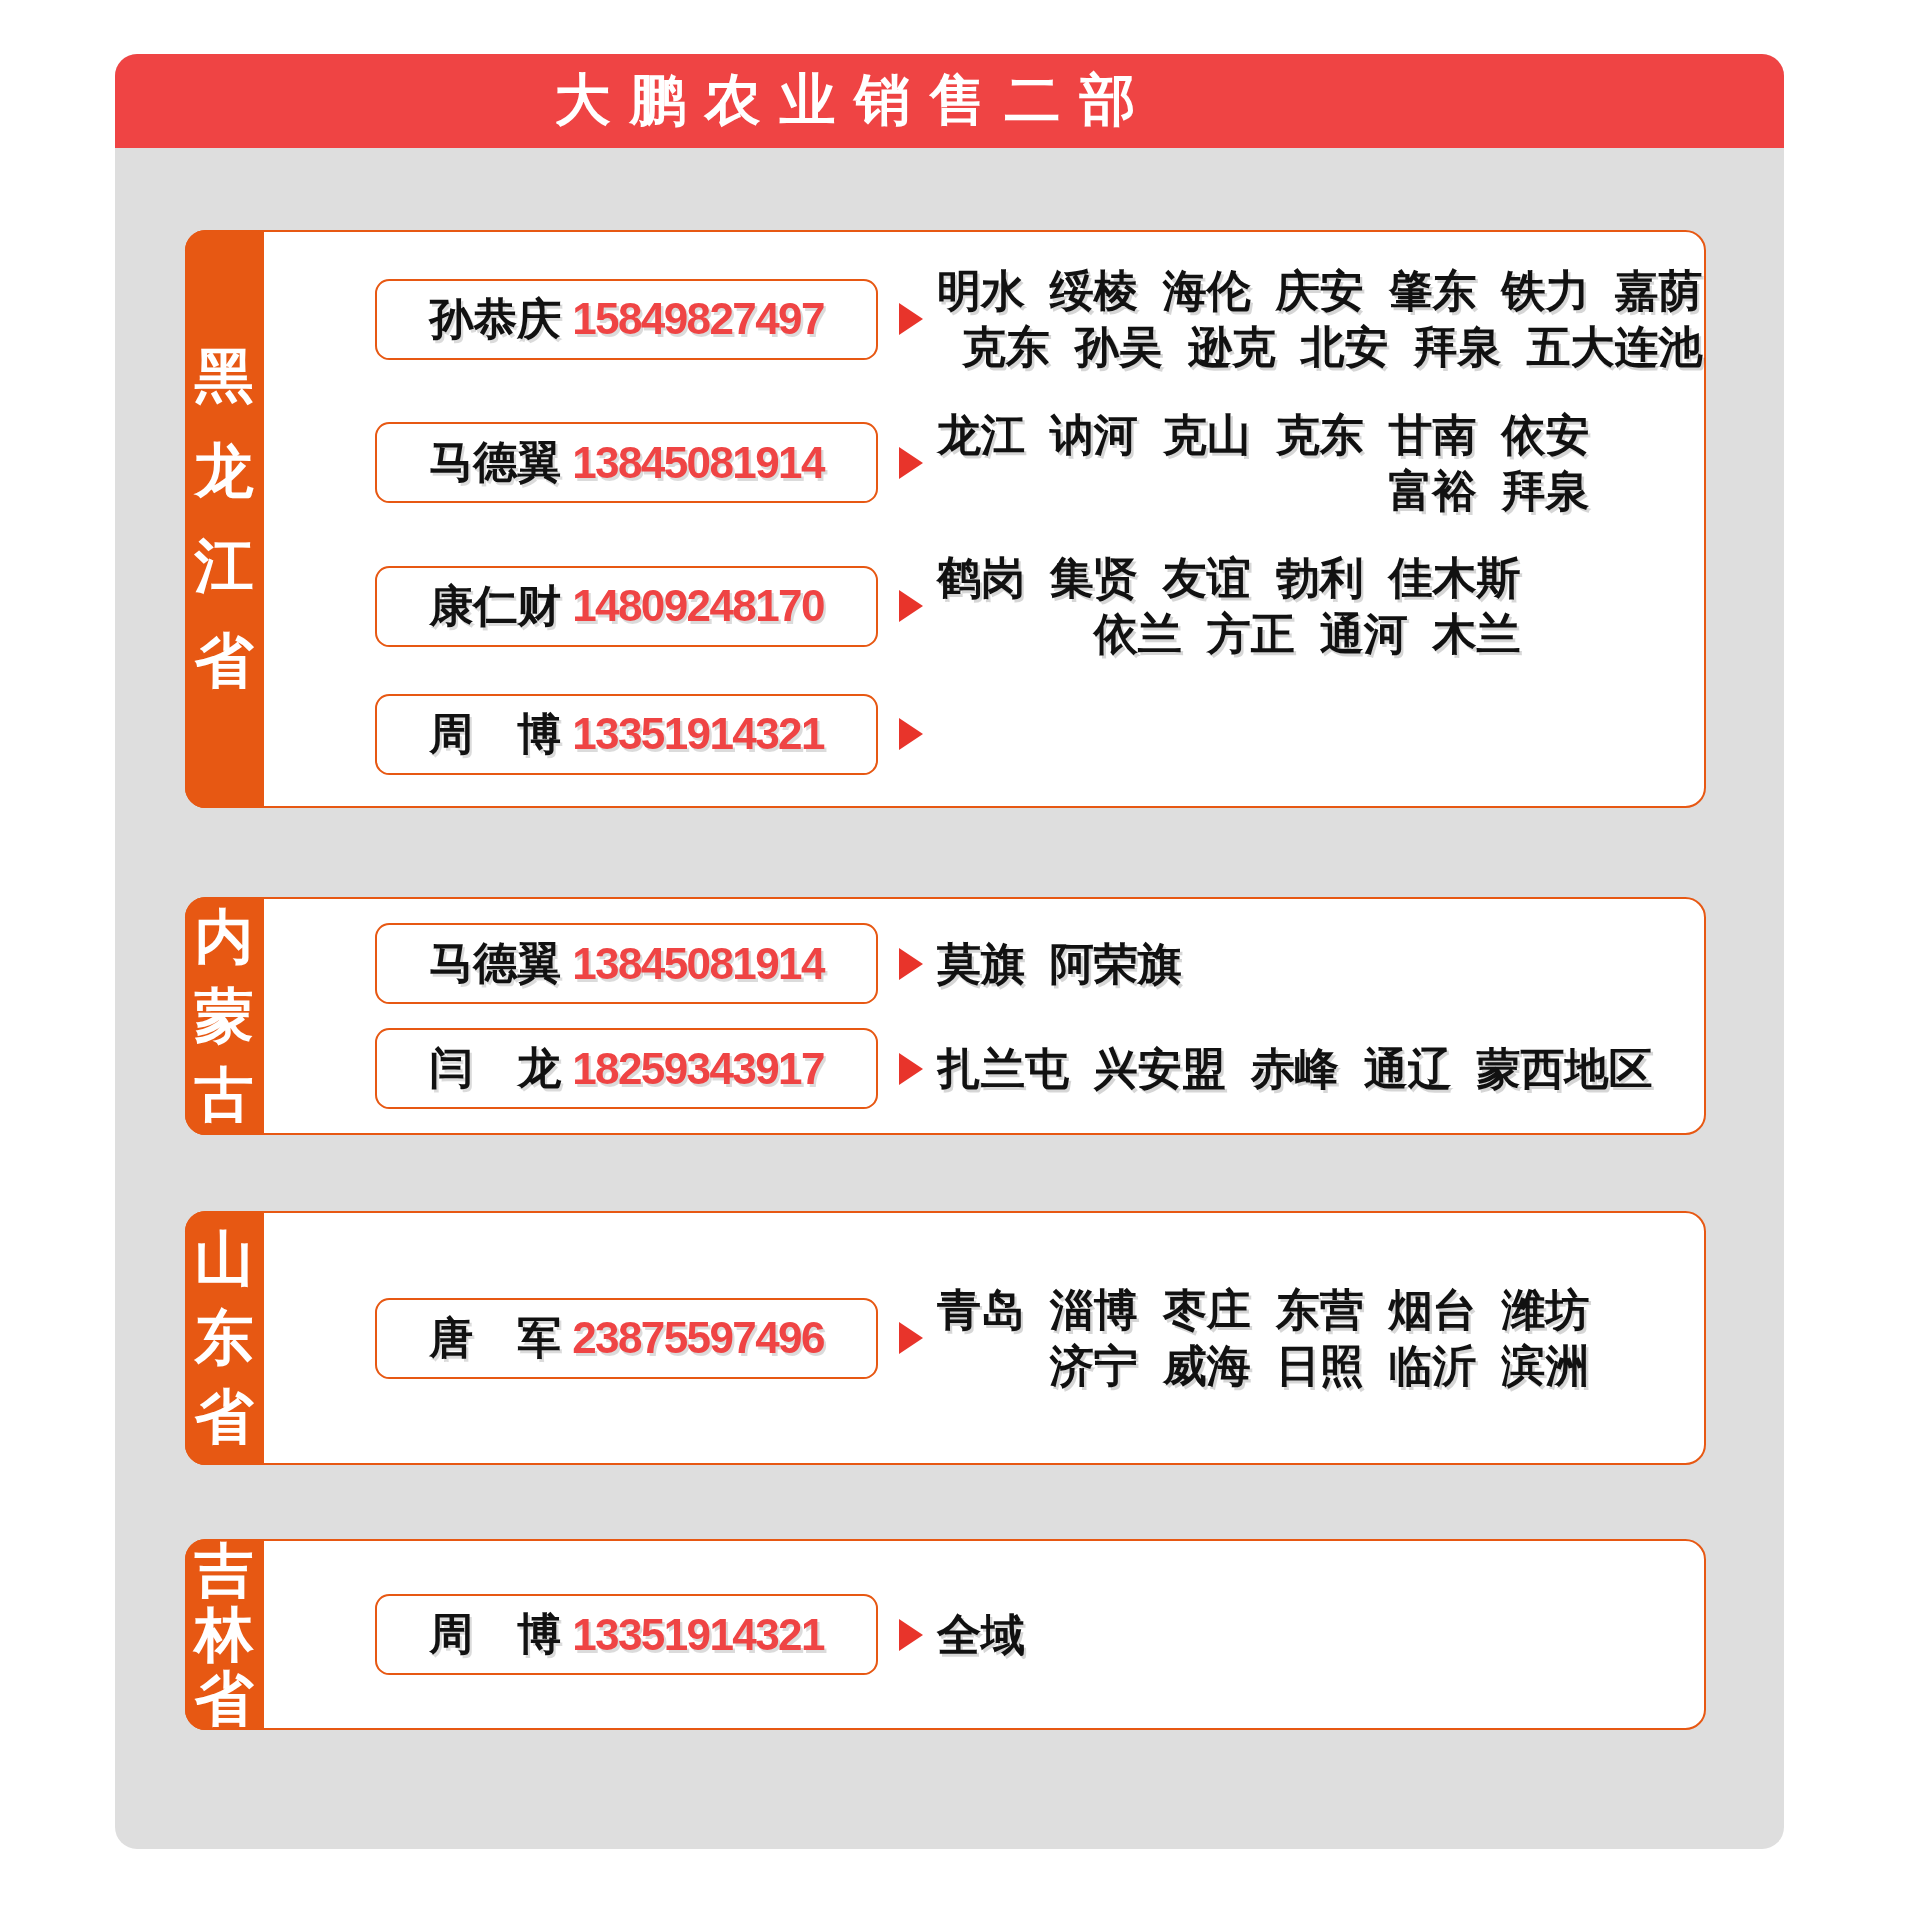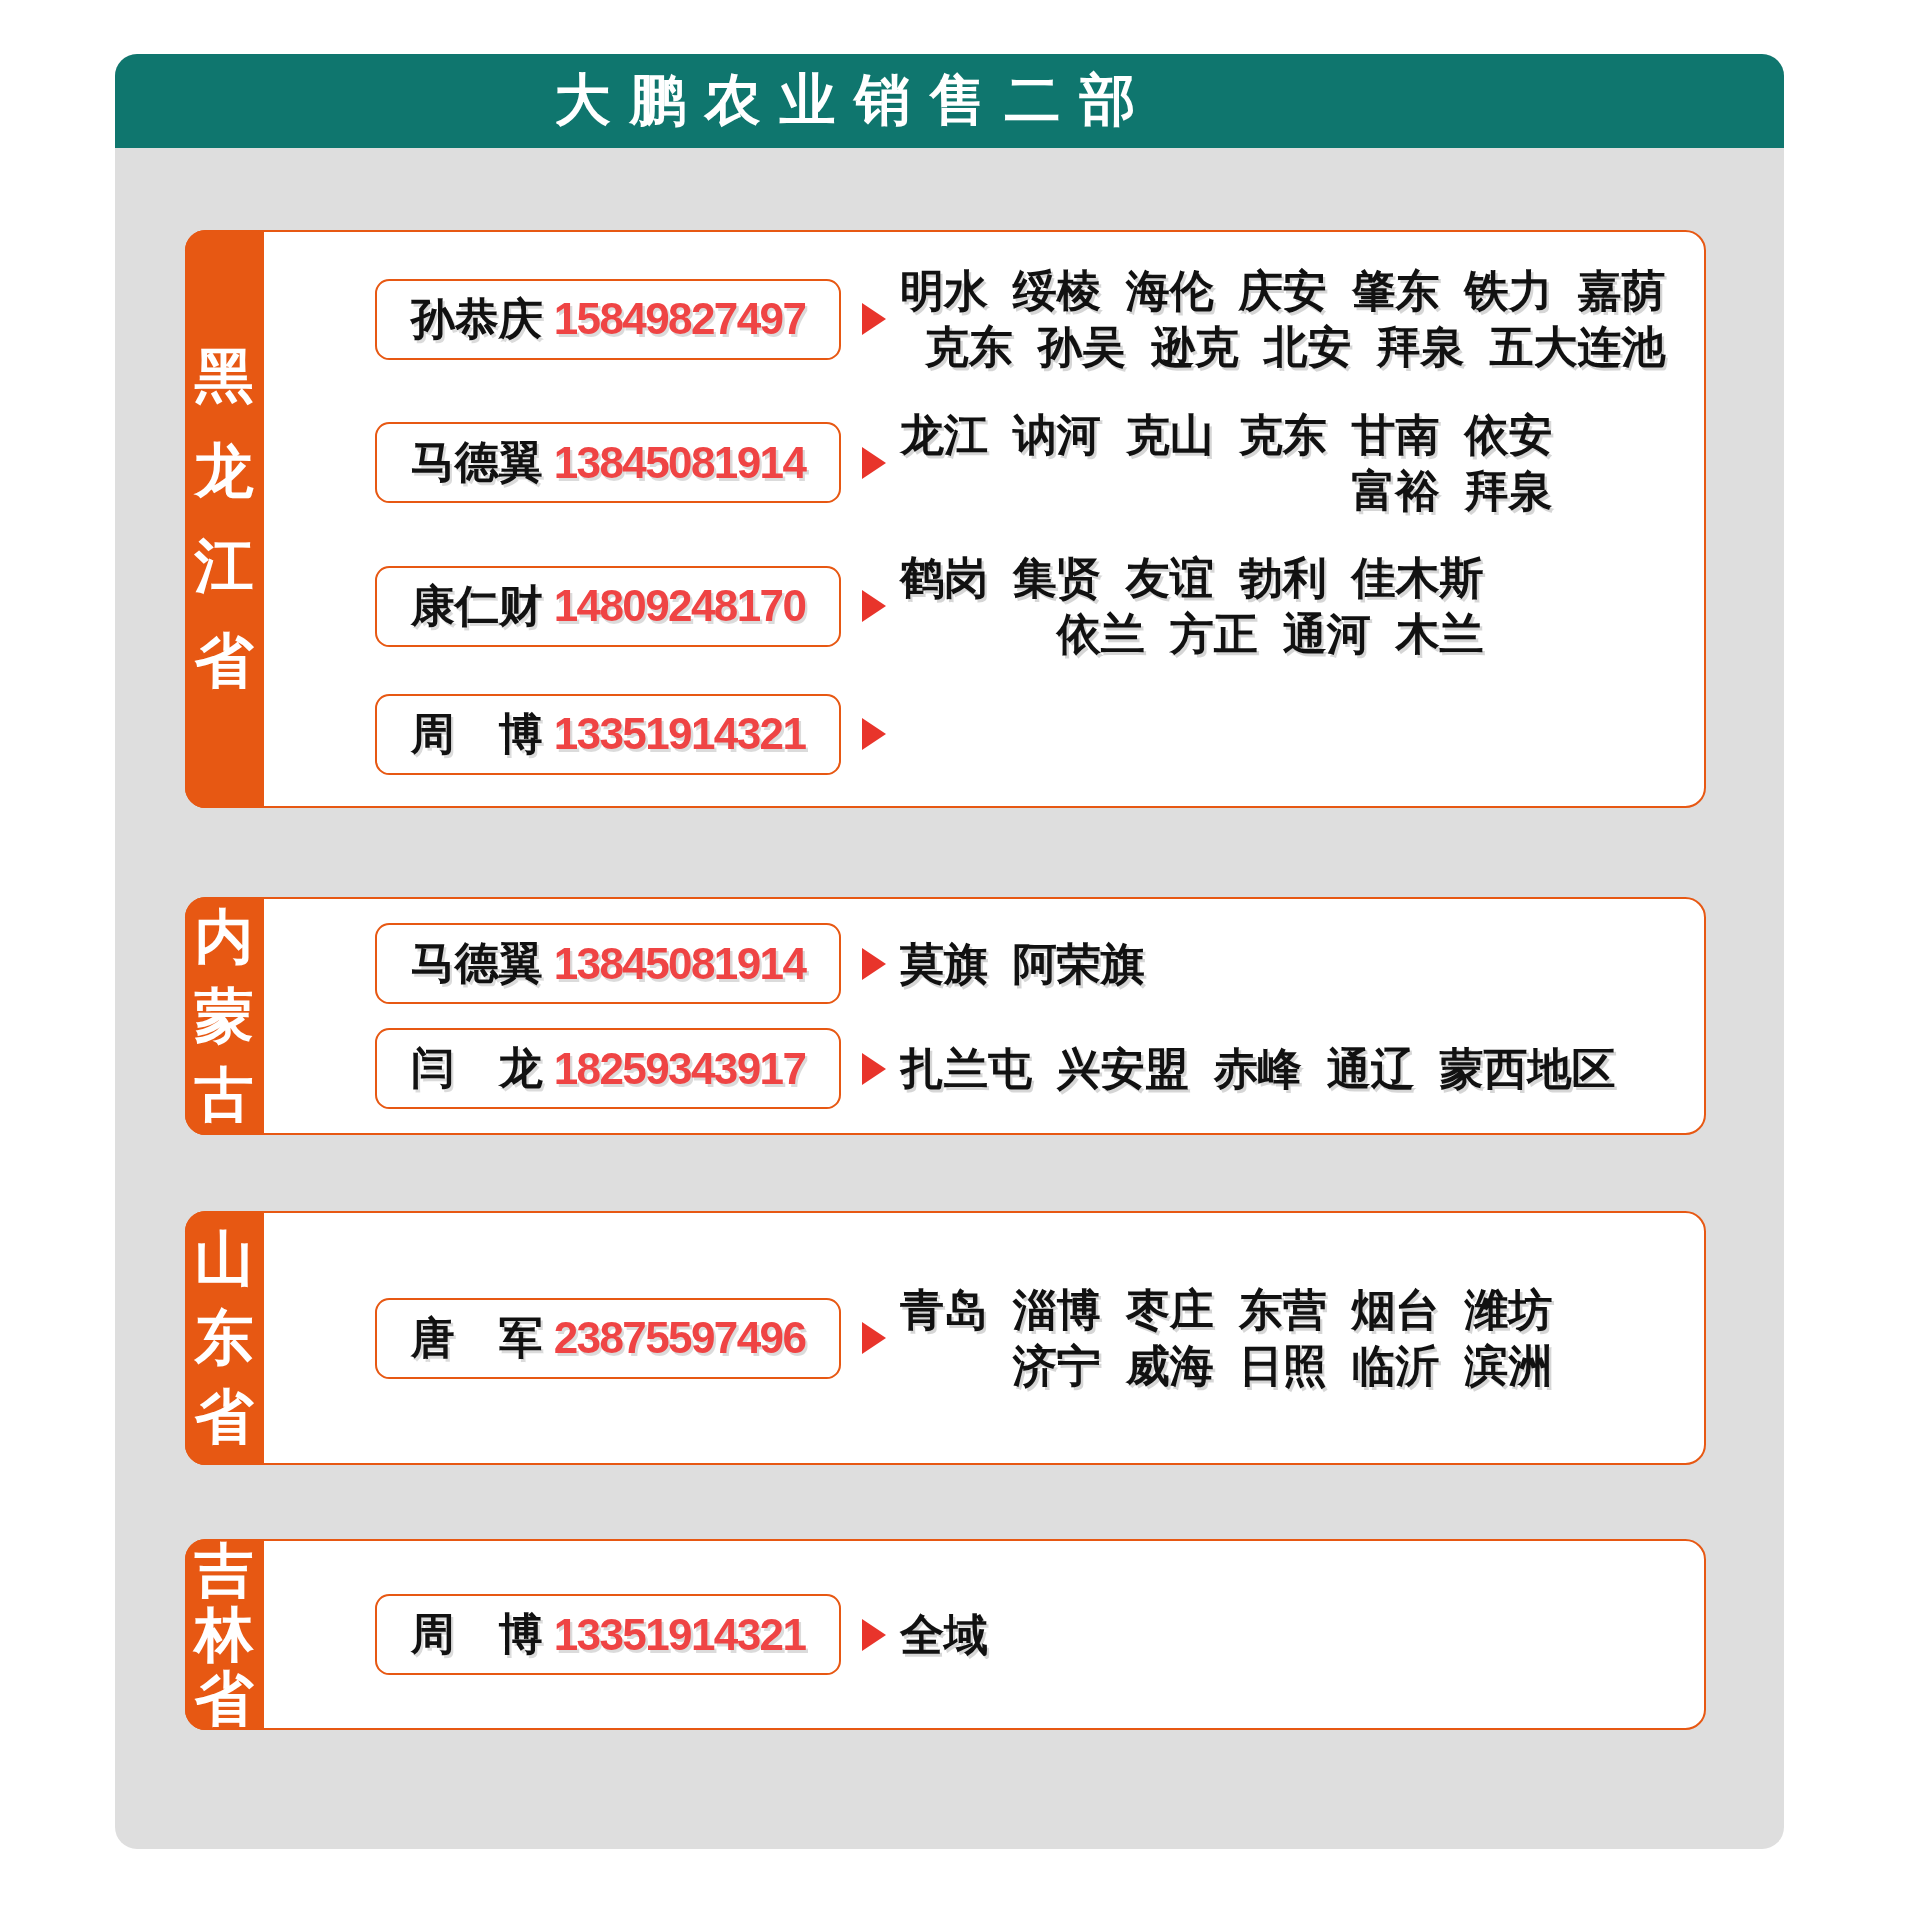--- a/index.html
+++ b/index.html
@@ -7,21 +7,21 @@
     width:1906px;height:1923px;position:relative;overflow:hidden;
     font-family:"Liberation Sans","DejaVu Sans",sans-serif;
     -webkit-font-smoothing:antialiased;
   }
   .sheet{
     position:absolute;left:115px;top:54px;width:1669px;height:1795px;
     background:#DEDEDE;border-radius:22px;
   }
   .header{
     position:absolute;left:0;top:0;width:100%;height:94px;
-    background:#0f766e;border-radius:22px 22px 0 0;
+    background:#ef4444;border-radius:22px 22px 0 0;
     display:flex;align-items:center;justify-content:center;
   }
   .header .title{
     color:#ffffff;font-weight:bold;font-size:56px;letter-spacing:19px;
     transform:translateX(-95px);white-space:nowrap;
   }
   .panel{
     position:absolute;left:70px;width:1521px;background:#ffffff;
     border:2.4px solid #E75813;border-radius:20.6px;box-sizing:border-box;
   }
@@ -42,21 +42,21 @@
   .p2 .vlabel{line-height:79px;}
   .p3 .vlabel{line-height:79px;}
   .p4 .vlabel{line-height:64px;}
   .rows{
     position:absolute;left:0;top:0;right:0;bottom:0;
     padding-left:188px;box-sizing:border-box;
     display:flex;flex-direction:column;justify-content:space-evenly;
   }
   .row{display:flex;align-items:center;}
   .cbox{
-    flex:0 0 auto;width:466px;height:81px;box-sizing:border-box;
+    flex:0 0 auto;width:503px;height:81px;box-sizing:border-box;
     border:2.4px solid #E75813;border-radius:14.3px;background:#ffffff;
     display:flex;align-items:center;justify-content:center;gap:11px;
     padding:0 8px;
   }
   .cname{
     font-weight:bold;font-size:44px;color:#111111;white-space:pre;
     text-shadow:2.4px 3.2px 0 rgba(0,0,0,0.14);
   }
   .cphone{
     font-weight:bold;font-size:44px;color:#ef4444;letter-spacing:-1.6px;

